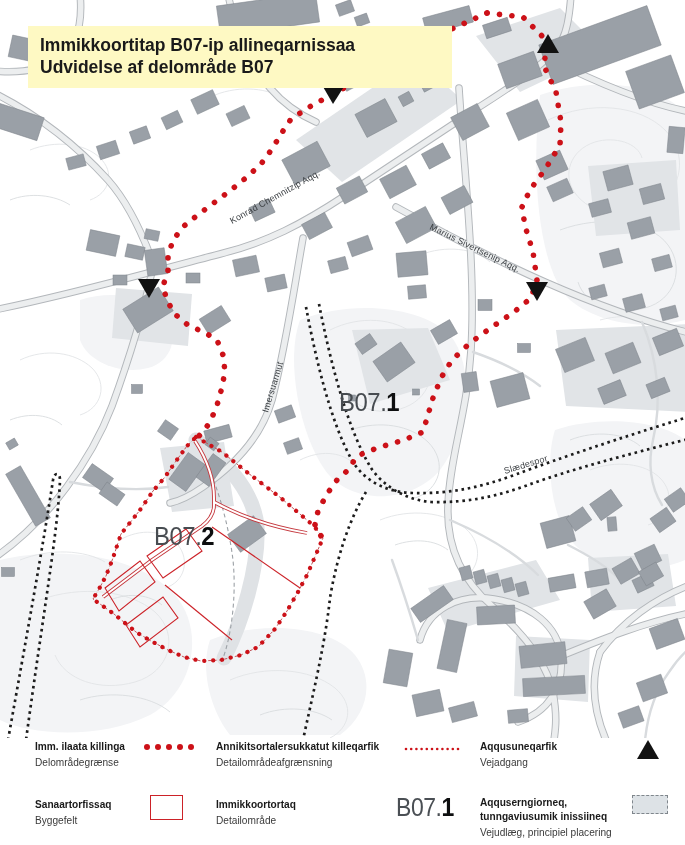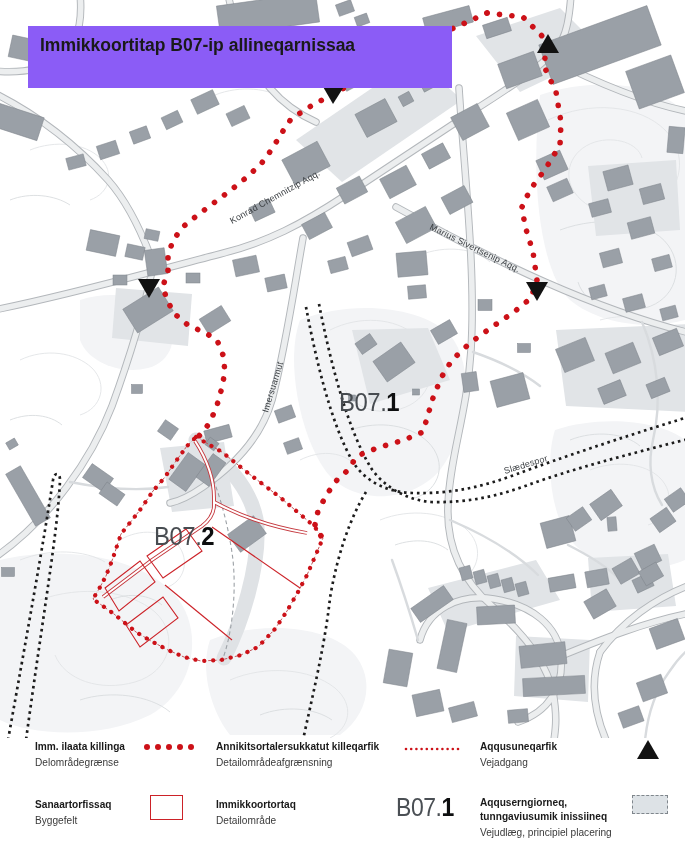--- a/index.html
+++ b/index.html
@@ -22,21 +22,21 @@
   .reddot-med{fill:none;stroke:#cc1118;stroke-width:4.2;stroke-linecap:round;stroke-dasharray:0.1 8.8;}
   .reddash{fill:none;stroke:#c2565b;stroke-width:1;stroke-dasharray:3 2.4;}
   .redroad{fill:none;stroke:#c5383e;stroke-width:3.8;stroke-linejoin:round;}
   .redroad-i{fill:none;stroke:#ffffff;stroke-width:2;stroke-linejoin:round;}
   .redthin{fill:none;stroke:#cc2228;stroke-width:1.1;}
   .tri{fill:#121212;}
   .street-label{font-size:9px;fill:#3b3f43;letter-spacing:0.2px;}
   .area-label{font-size:26px;fill:#474c51;letter-spacing:-0.5px;}
   .area-num{font-weight:bold;fill:#0d0e0f;}
   
-  .titlebox{position:absolute;left:28px;top:26px;width:424px;height:62px;background:#8b5cf6;
+  .titlebox{position:absolute;left:28px;top:26px;width:424px;height:62px;background:#fef9c3;
             box-sizing:border-box;padding:8px 0 0 12px;}
   .titlebox .t1,.titlebox .t2{font-weight:bold;font-size:17.5px;line-height:22px;color:#1a1a1a;}
   
   .ltext{position:absolute;transform:scaleX(0.88);transform-origin:left top;white-space:nowrap;}
   .ltext.wrap{white-space:normal;width:176px;}
   .lt{font-weight:bold;font-size:11.5px;line-height:14px;color:#1a1a1a;}
   .ls{font-size:11.5px;line-height:14px;color:#3a3a3a;margin-top:2px;}
   .lsym{position:absolute;}
   .plot-swatch{width:33px;height:25px;border:1.5px solid #cc2228;background:#fff;box-sizing:border-box;}
   .resv-swatch{width:36px;height:19px;background:#dde2e6;border:1px dashed #7f868c;box-sizing:border-box;}
@@ -319,20 +319,21 @@
       <text class="street-label" transform="translate(429,229) rotate(26)">Marius Sivertsenip Aqq.</text>
       <text class="street-label" transform="translate(268,413) rotate(-73)">Imersuarmut</text>
       <text class="street-label" transform="translate(505,474) rotate(-17)">Slædespor</text>
       <text class="area-label" transform="translate(339,411) scale(0.92,1)"><tspan>B07.</tspan><tspan class="area-num">1</tspan></text>
       <text class="area-label" transform="translate(154,545) scale(0.92,1)"><tspan>B07.</tspan><tspan class="area-num">2</tspan></text>
     </g>
   </svg>
 
   <div class="titlebox">
     <div class="t1">Immikkoortitap B07-ip allineqarnissaa</div>
+    <div class="t2">Udvidelse af delområde B07</div>
   </div>
 
   <div>
 
     <div class="ltext" style="left:35px;top:739px;">
       <div class="lt">Imm. ilaata killinga</div>
       <div class="ls">Delområdegrænse</div>
     </div>
     <div class="lsym" style="left:142px;top:742px;">
       <svg width="54" height="10" viewBox="0 0 54 10">

